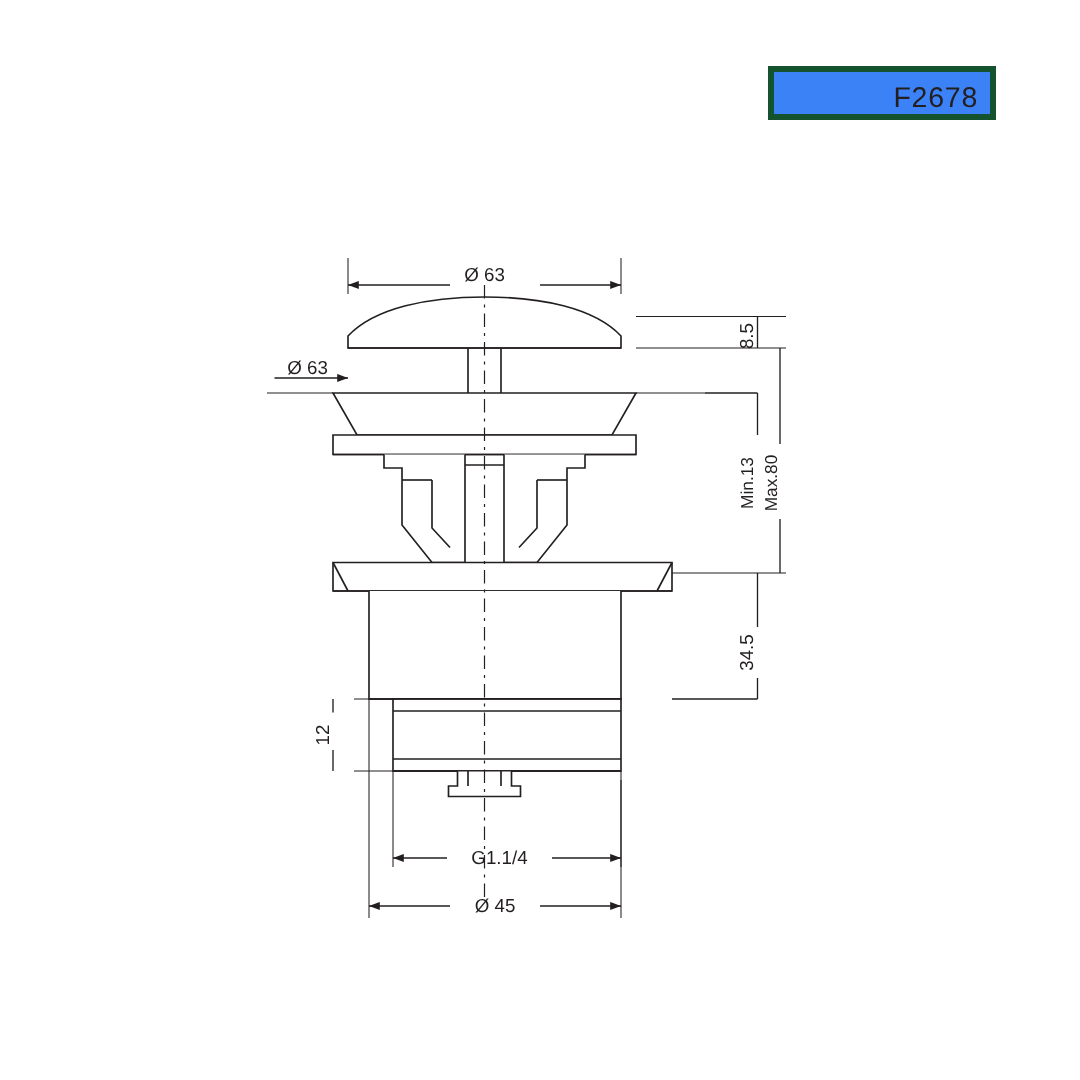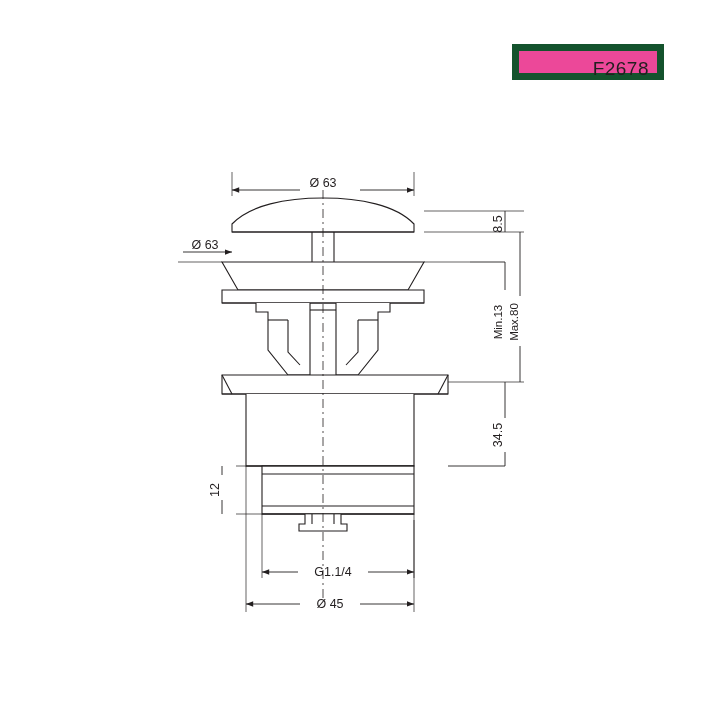--- a/index.html
+++ b/index.html
@@ -18,22 +18,22 @@
     position: relative;
     width: 720px;
     height: 720px;
   }
   .label-box {
     position: absolute;
     left: 512px;
     top: 44px;
     width: 152px;
     height: 36px;
-    border: 7px solid #14532d;
-    background: #ec4899;
+    border: 4px solid #14532d;
+    background: #3b82f6;
     box-sizing: border-box;
   }
   .label-box .code {
     position: absolute;
     right: 8px;
     top: 7px;
     font-size: 19px;
     letter-spacing: 0.5px;
     color: #231f20;
   }

